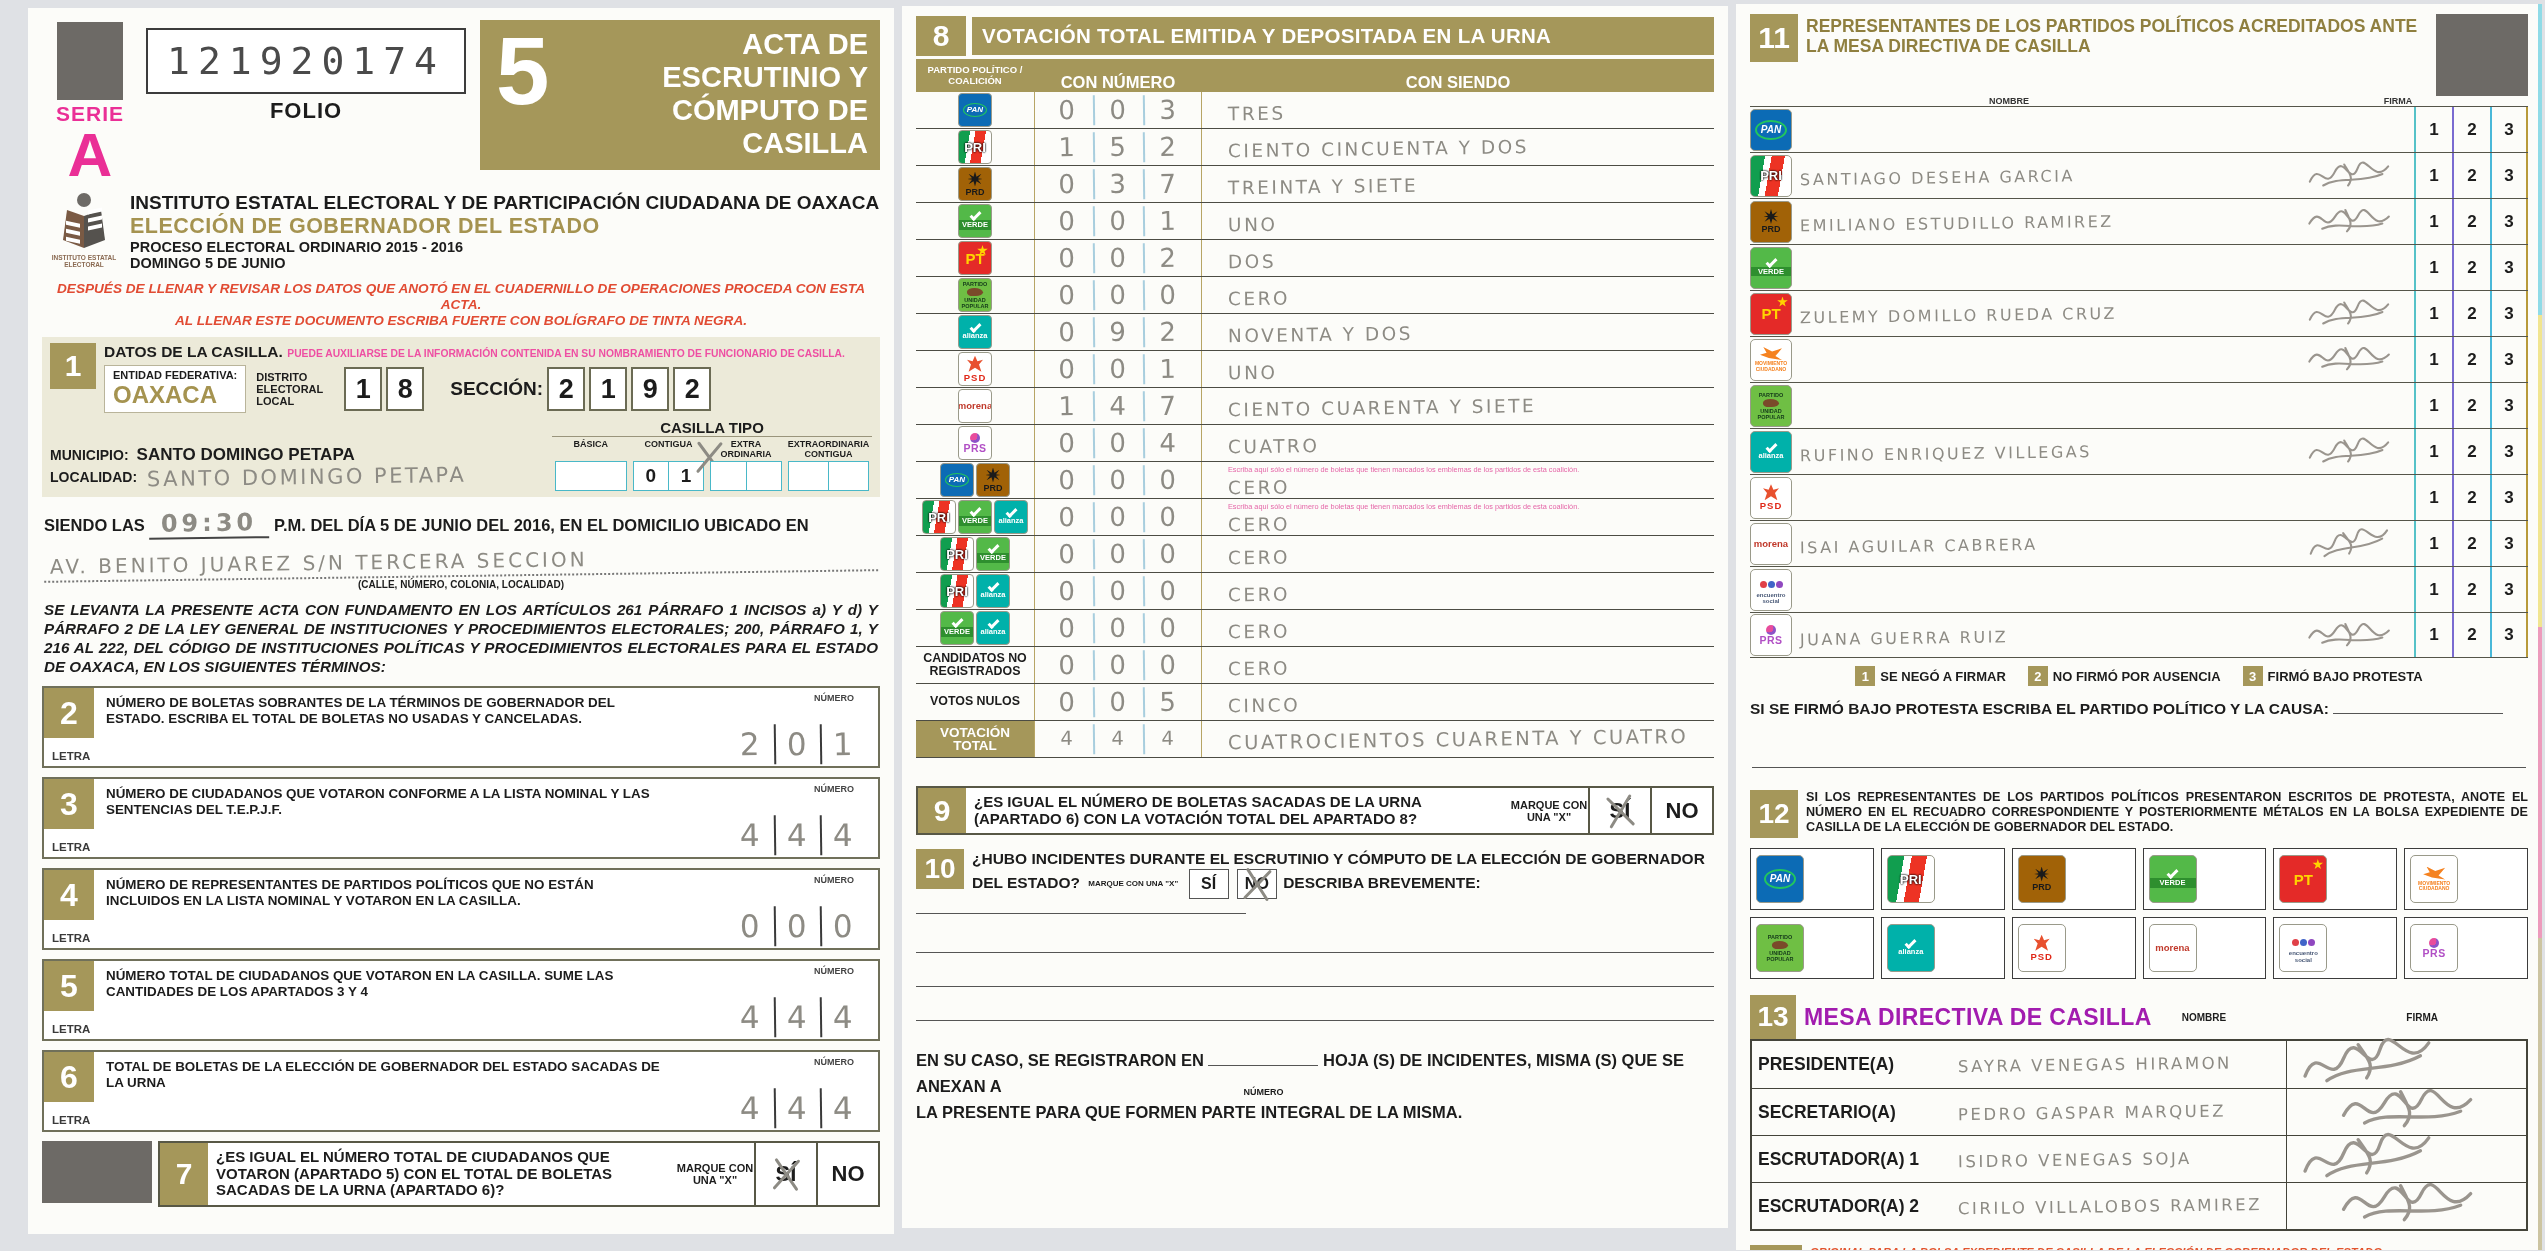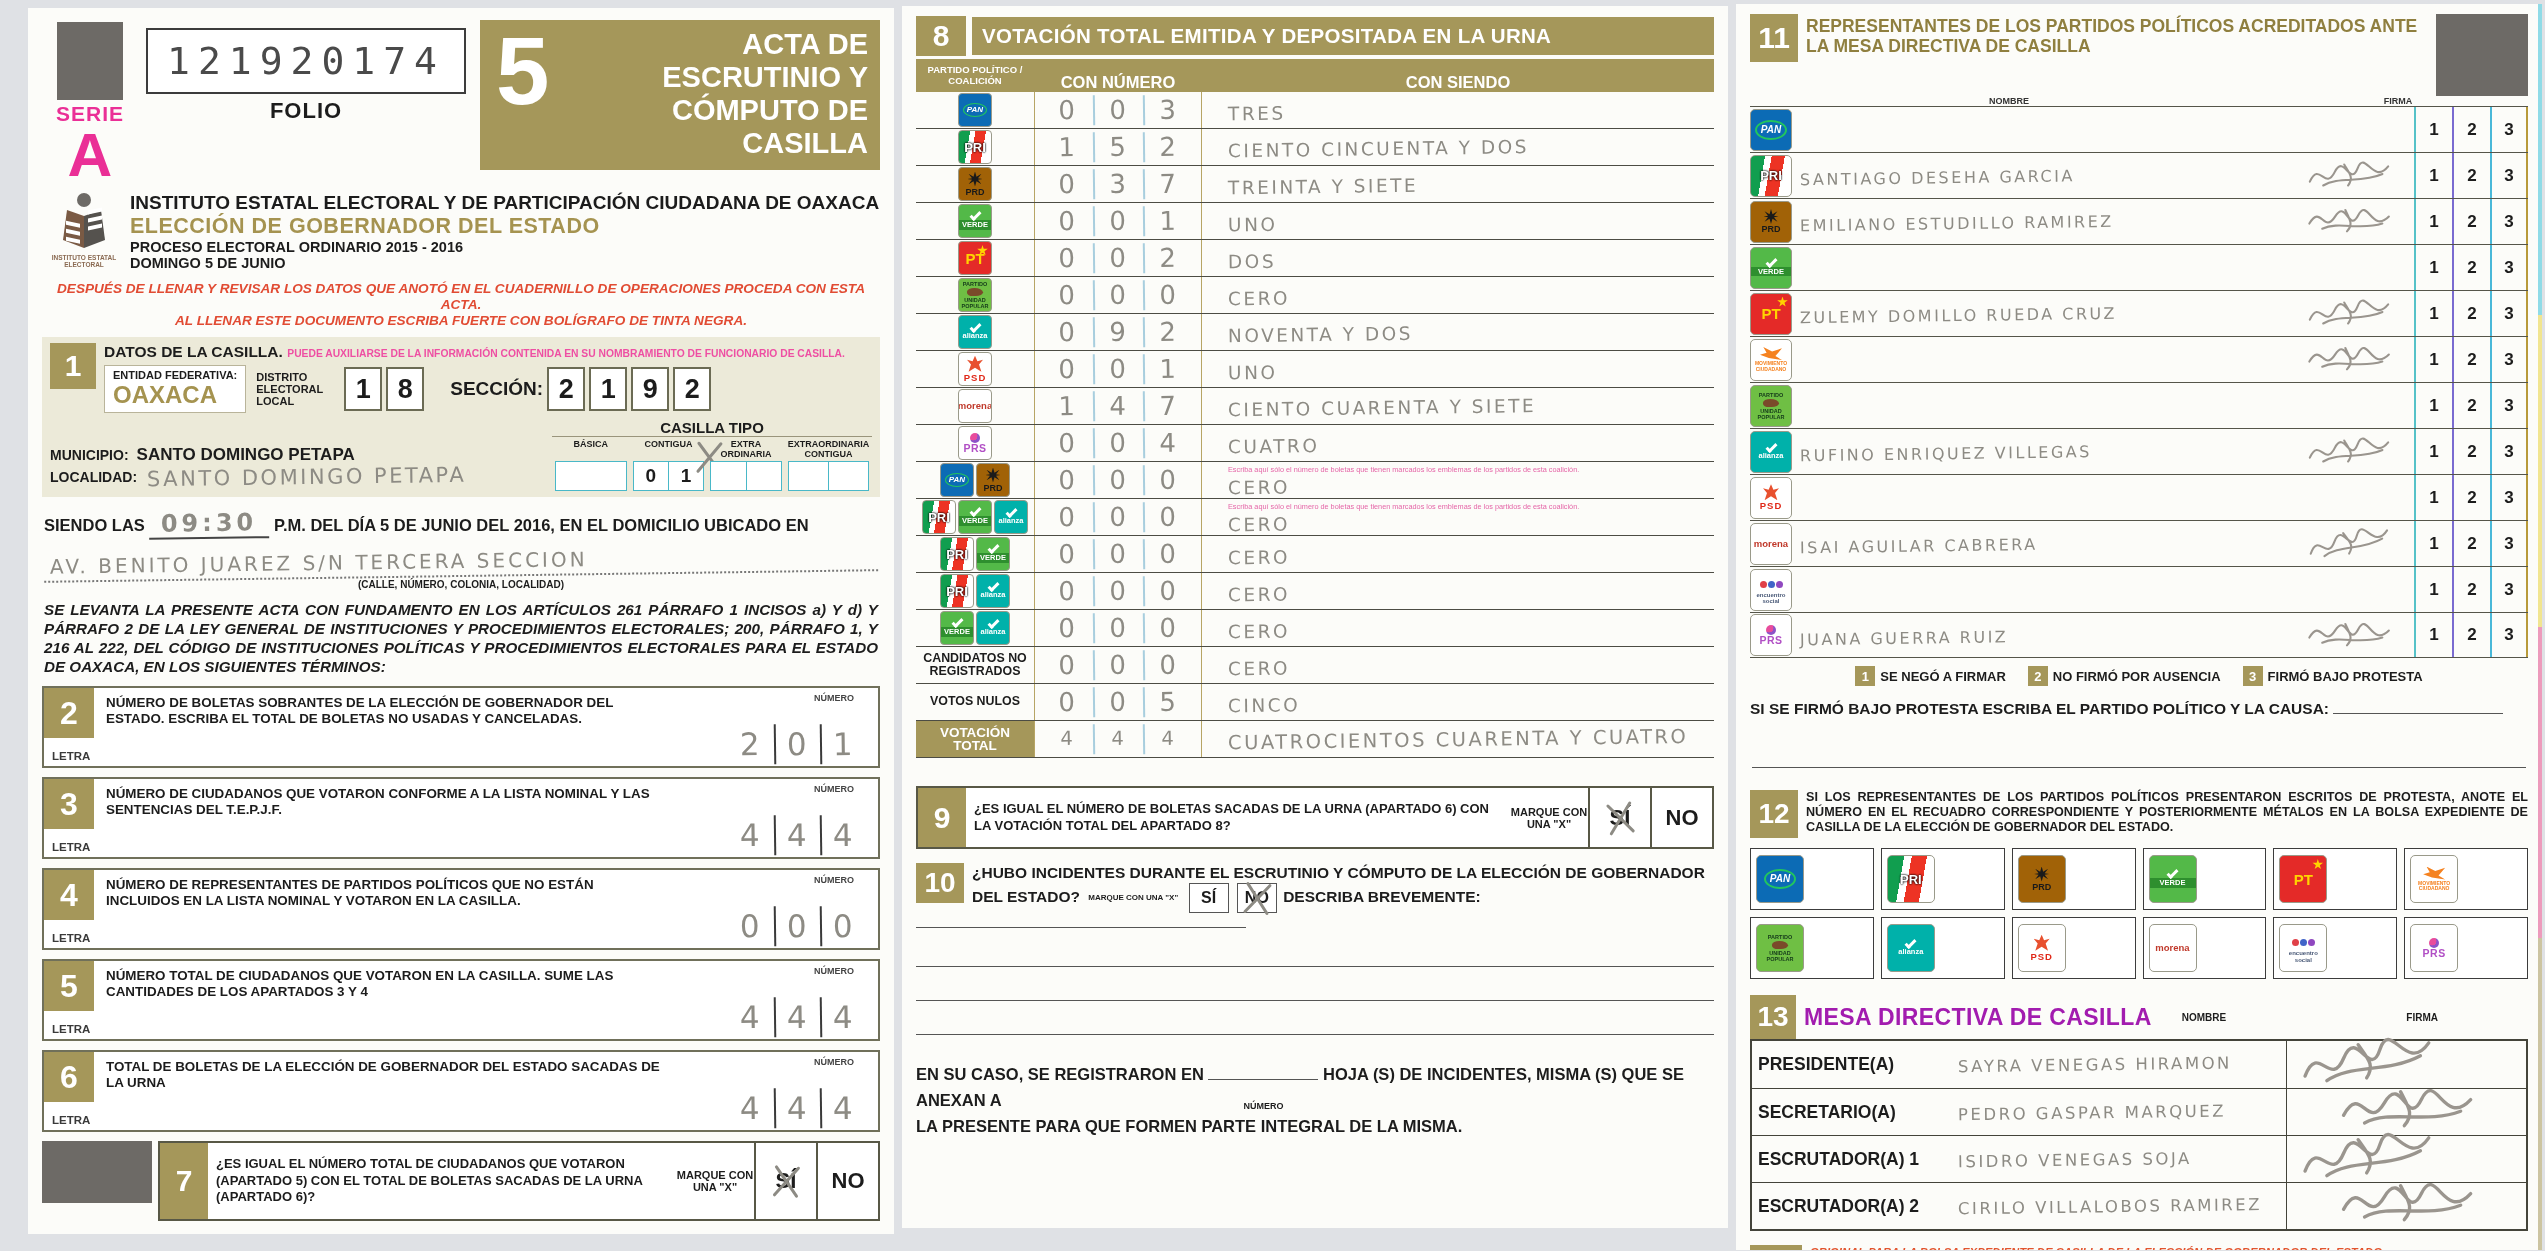--- a/index.html
+++ b/index.html
@@ -69,21 +69,21 @@
   .cbox .snum{position:absolute;left:0;top:0;width:50px;height:50px;font-size:32px;}
   .ctext{margin-left:62px;margin-right:215px;font-weight:bold;font-size:13.4px;line-height:15.5px;padding-top:7px;}
   .cnumlab{position:absolute;right:24px;top:5px;font-size:9px;font-weight:bold;color:#444;}
   .cdigits{position:absolute;right:12px;bottom:2px;display:flex;}
   .cd{width:46px;text-align:center;font-size:31px;border-left:2px solid #3a3a3a;line-height:40px;}
   .cd:first-child{border-left:none;}
   .cletra{position:absolute;left:8px;bottom:4px;font-weight:bold;font-size:11.5px;color:#3a3a3a;}
   
   .qbox{display:flex;align-items:stretch;border:2px solid #585846;background:#fff;}
   .qbox .snum{width:48px;font-size:30px;align-self:stretch;height:auto;}
-  .qtext{flex:1;font-weight:bold;font-size:13px;line-height:16.5px;padding:13px 8px;display:flex;align-items:center;}
+  .qtext{flex:1;font-weight:bold;font-size:15px;line-height:16.5px;padding:6px 8px;display:flex;align-items:center;}
   .qmark{width:78px;font-weight:bold;font-size:11px;text-align:center;display:flex;align-items:center;justify-content:center;line-height:12px;}
   .qyn{width:62px;border-left:2px solid #585846;display:flex;align-items:center;justify-content:center;
        font-weight:bold;font-size:22px;position:relative;}
   .s7wrap{display:flex;margin-top:2px;}
   .s7wrap .regdark{width:110px;height:62px;margin-right:6px;}
   
   .v8head{display:flex;align-items:center;}
   .v8head .snum{width:50px;height:40px;font-size:30px;margin-right:6px;}
   .v8title{flex:1;background:#a5975a;color:#fff;font-weight:bold;font-size:20.5px;padding:7px 10px;letter-spacing:.3px;}
   .vsub{display:flex;background:#a5975a;color:#fff;margin-top:3px;font-weight:bold;align-items:flex-end;}
@@ -319,21 +319,21 @@
       <span>P.M. DEL DÍA 5 DE JUNIO DEL 2016, EN EL DOMICILIO UBICADO EN</span>
     </div>
     <div class="addr hw">AV. BENITO JUAREZ S/N TERCERA SECCION</div>
     <div class="addr-cap">(CALLE, NÚMERO, COLONIA, LOCALIDAD)</div>
 
     <div class="legal">SE LEVANTA LA PRESENTE ACTA CON FUNDAMENTO EN LOS ARTÍCULOS 261 PÁRRAFO 1 INCISOS a) Y d) Y PÁRRAFO 2 DE LA LEY GENERAL DE INSTITUCIONES Y PROCEDIMIENTOS ELECTORALES; 200, PÁRRAFO 1, Y 216 AL 222, DEL CÓDIGO DE INSTITUCIONES POLÍTICAS Y PROCEDIMIENTOS ELECTORALES PARA EL ESTADO DE OAXACA, EN LOS SIGUIENTES TÉRMINOS:</div>
 
     <div id="counts">
   <div class="cbox">
     <span class="snum">2</span>
-    <div class="ctext">NÚMERO DE BOLETAS SOBRANTES DE LA ELECCIÓN DE GOBERNADOR DEL ESTADO. ESCRIBA EL TOTAL DE BOLETAS NO USADAS Y CANCELADAS.</div>
+    <div class="ctext">NÚMERO DE BOLETAS SOBRANTES DE LA TÉRMINOS DE GOBERNADOR DEL ESTADO. ESCRIBA EL TOTAL DE BOLETAS NO USADAS Y CANCELADAS.</div>
     <div class="cnumlab">NÚMERO</div>
     <div class="cdigits">
             <span class="cd hw">2</span>
             <span class="cd hw">0</span>
             <span class="cd hw">1</span>
           </div>
     <div class="cletra">LETRA</div>
   </div>
   <div class="cbox">
     <span class="snum">3</span>

